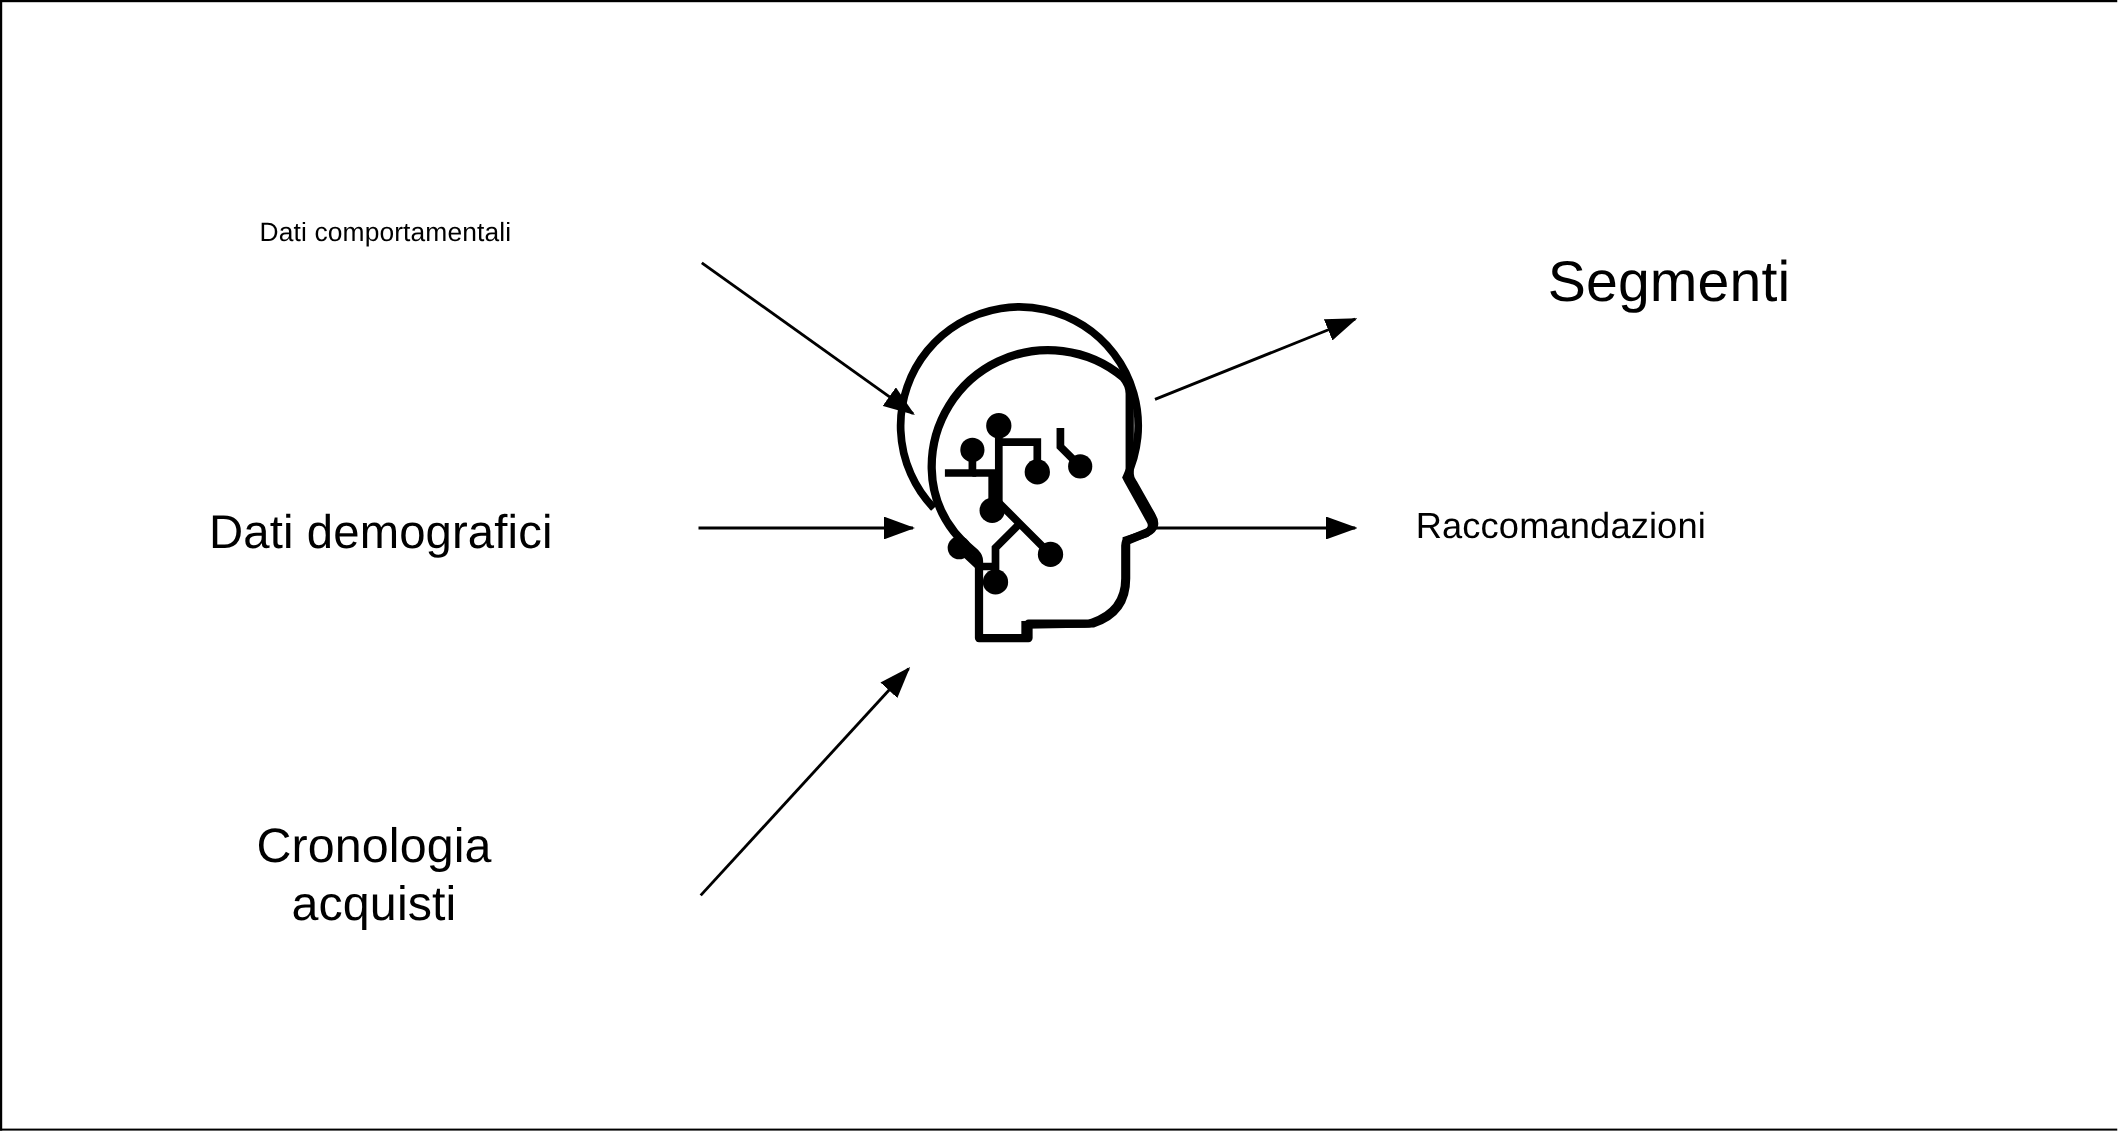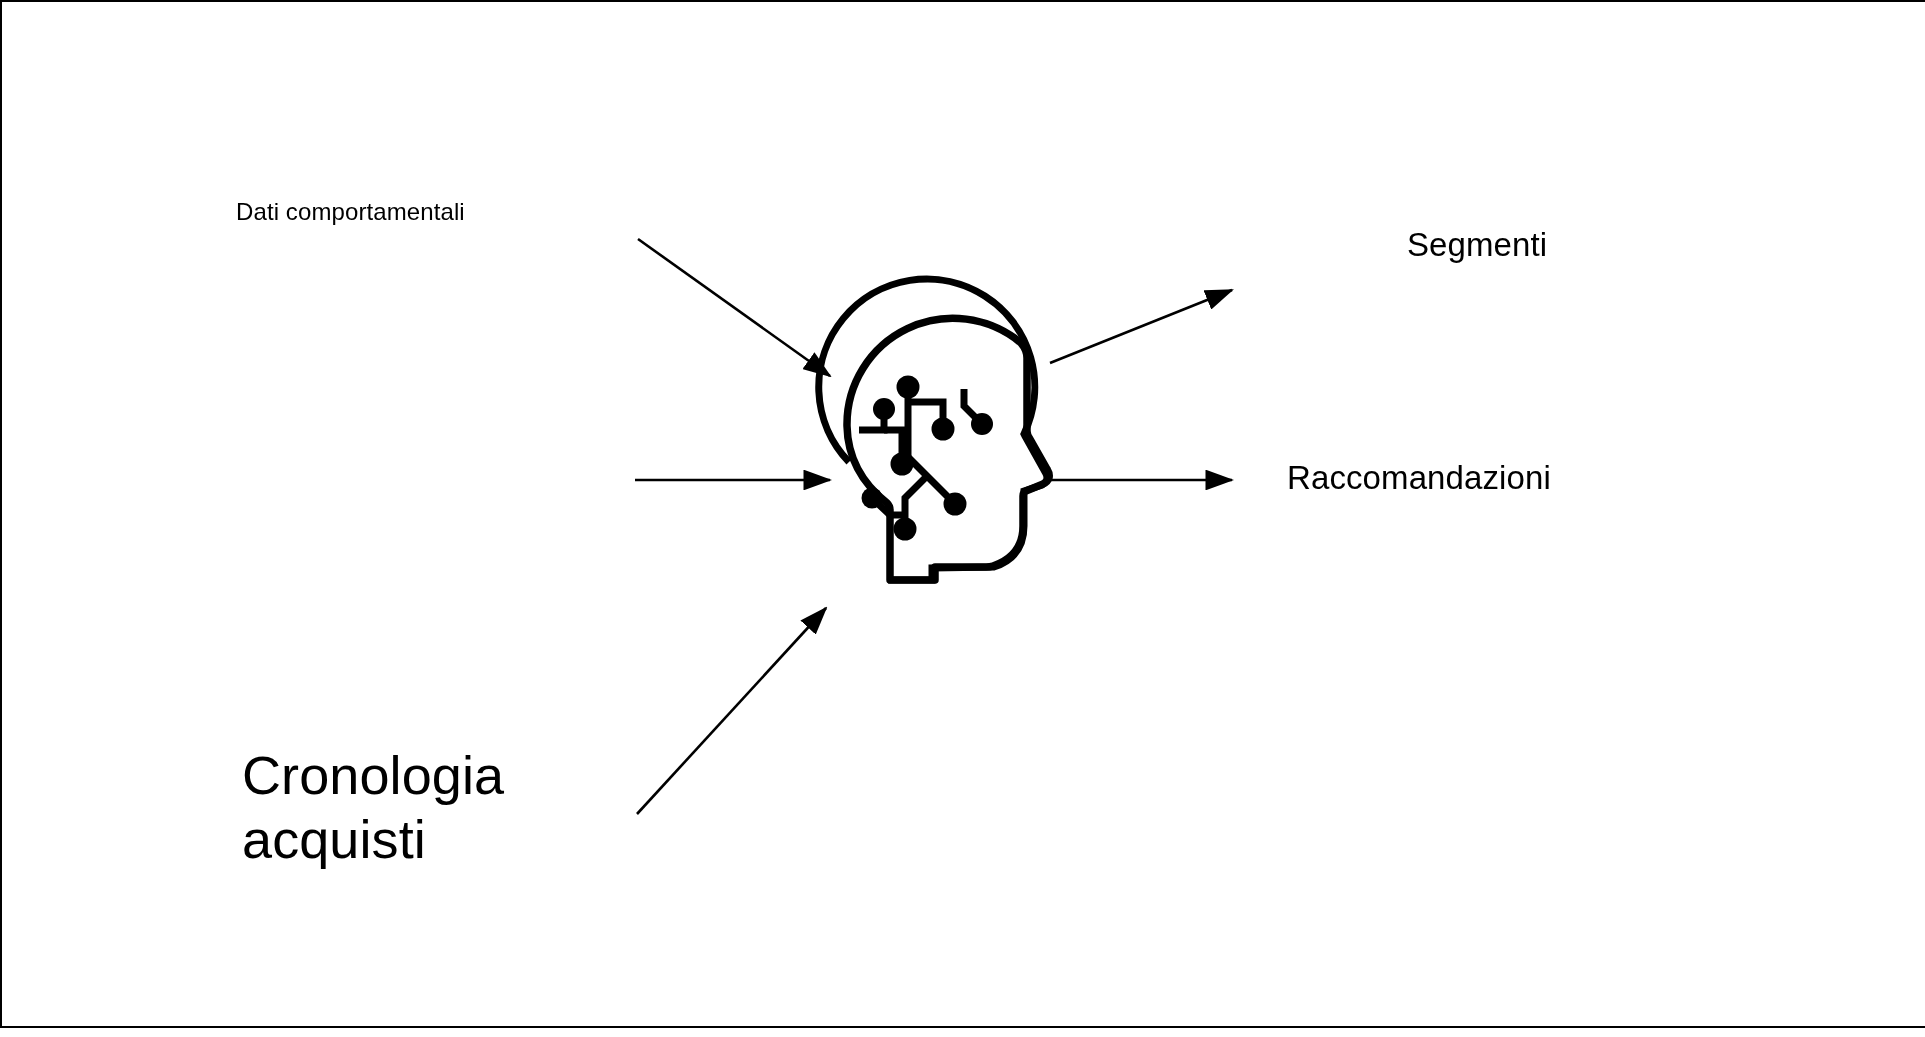--- a/index.html
+++ b/index.html
@@ -45,30 +45,31 @@
     font-size: 24px;
     text-align: left;
   }
   #label-demographic {
     left: 188px;
     top: 455px;
     font-size: 43px;
     text-align: left;
   }
   #label-purchase {
-    left: 240px;
+    left: 228px;
     top: 742px;
-    font-size: 54px;
+    font-size: 44px;
+    text-align: center;
     width: 220px;
     line-height: 1.18;
   }
   #label-segments {
     left: 1405px;
     top: 222px;
-    font-size: 33px;
+    font-size: 52px;
     text-align: center;
   }
   #label-recommendations {
     left: 1285px;
     top: 455px;
     font-size: 33px;
     text-align: left;
   }
 </style>
 </head>
@@ -163,20 +164,21 @@
         <circle cx="870" cy="496" r="10.5"></circle>
         <circle cx="903" cy="527" r="11.5"></circle>
         <circle cx="953" cy="502" r="11.5"></circle>
         <circle cx="980" cy="422" r="11"></circle>
       </g>
     </g>
   </svg>
 
   <div class="node-label" id="label-behavioral">Dati comportamentali</div>
 
+  <div class="node-label" id="label-demographic">Dati demografici</div>
 
   <div class="node-label" id="label-purchase"><span>Cronologia</span><br><span>acquisti</span></div>
 
   <div class="node-label" id="label-segments">Segmenti</div>
 
   <div class="node-label" id="label-recommendations">Raccomandazioni</div>
 
 </div>
 
 </body></html>

